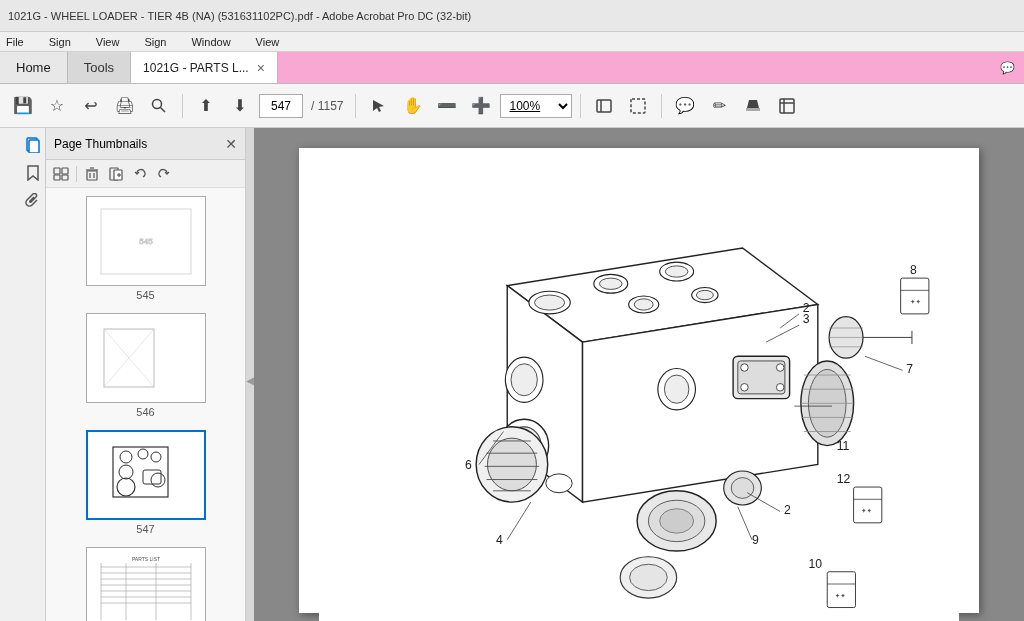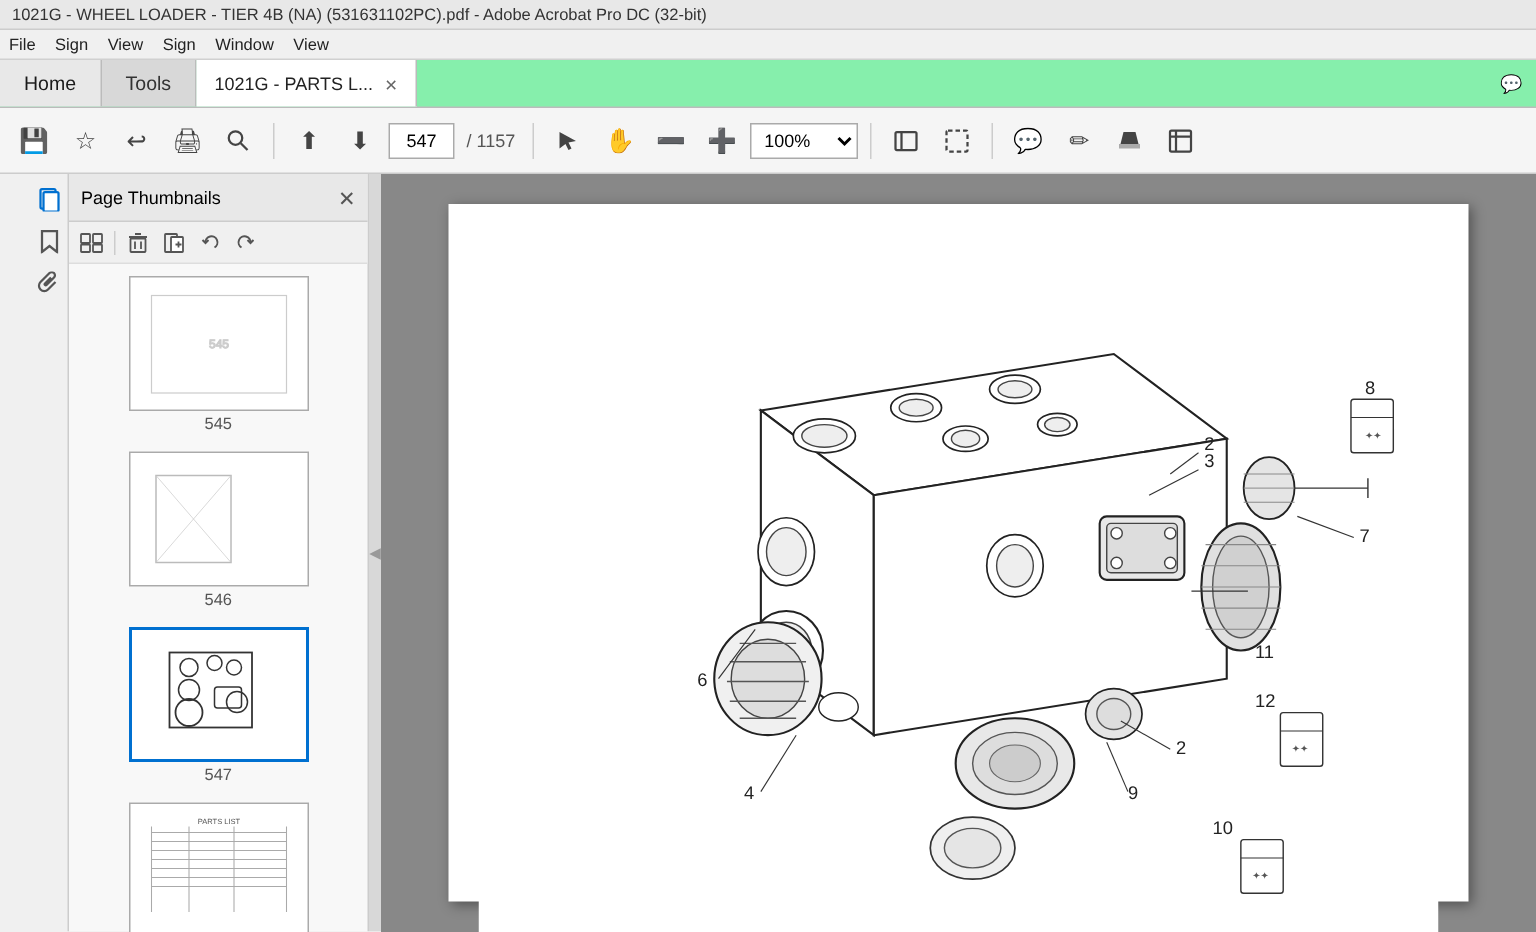--- a/index.html
+++ b/index.html
@@ -1,45 +1,45 @@
 <!DOCTYPE html>
 <html><head>
   <meta charset="utf-8">
   <style>
     * { margin: 0; padding: 0; box-sizing: border-box; }
     body { font-family: 'Segoe UI', Arial, sans-serif; font-size: 12px; background: #f0f0f0; width: 1024px; height: 621px; overflow: hidden; }
 
     
     .title-bar {
       background: #e8e8e8;
-      height: 20px;
+      height: 32px;
       display: flex;
       align-items: center;
       padding: 0 8px;
       font-size: 11px;
       color: #333;
       border-bottom: 1px solid #ccc;
     }
 
     
     .menu-bar {
       background: #f0f0f0;
       height: 20px;
       display: flex;
       align-items: center;
       padding: 0 6px;
-      gap: 13px;
+      gap: 25px;
       font-size: 11px;
       border-bottom: 1px solid #d0d0d0;
     }
     .menu-bar span { cursor: pointer; color: #222; }
 
     
     .tab-bar {
-      background: #86efac;
+      background: #f9a8d4;
       height: 32px;
       display: flex;
       align-items: stretch;
       border-bottom: 1px solid #bbb;
       justify-content: center;
     }
     .tab-home {
       background: #e8e8e8;
       padding: 0 16px;
       display: flex;
@@ -127,20 +127,21 @@
       color: #555;
       padding: 0 4px;
     }
     .tb-zoom-select {
       height: 24px;
       border: 1px solid #aaa;
       background: white;
       font-size: 12px;
       padding: 0 4px;
       width: 72px;
+      text-decoration: underline;
     }
 
     
     .main-content {
       display: flex;
       height: calc(621px - 20px - 20px - 32px - 44px);
       padding-left: 20px;
     }
 
     

